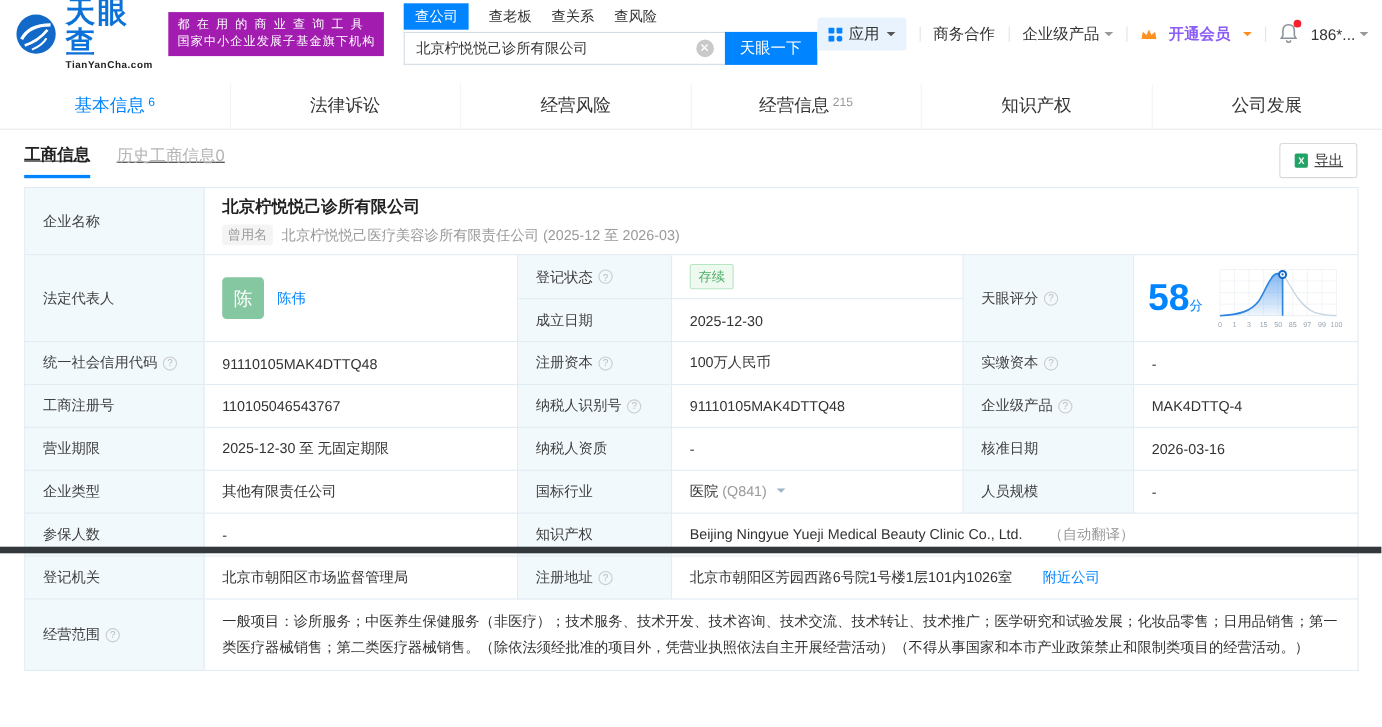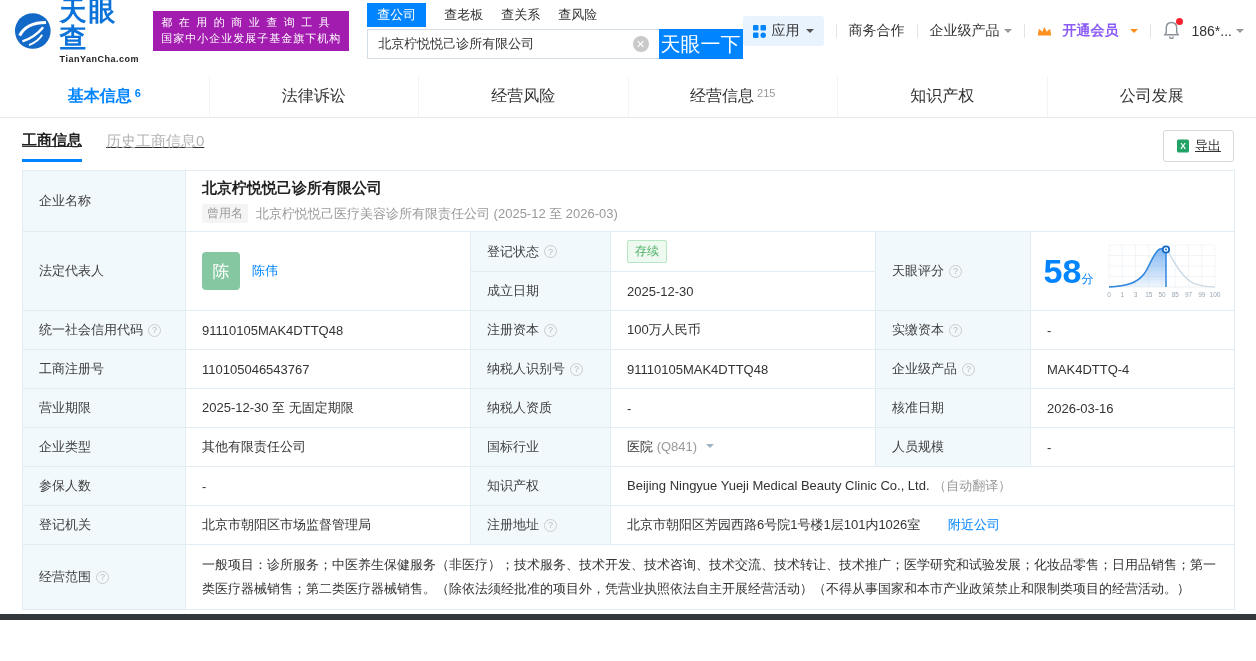--- a/index.html
+++ b/index.html
@@ -1,18 +1,18 @@
 <!DOCTYPE html>
 <html><head>
 <meta charset="utf-8">
 <style>
   * { margin:0; padding:0; box-sizing:border-box; }
   html,body { width:1256px; height:661px; overflow:hidden; background:#fff;
     font-family:"Liberation Sans","DejaVu Sans",sans-serif; color:#333; }
-  .page { position:relative; width:1256px; height:620px; }
+  .page { position:relative; width:1256px; height:503px; }
 
   
   .header { display:flex; align-items:center; height:62px; padding:0 12px 0 14px; }
   .logo-wrap { display:flex; align-items:center; cursor:pointer; }
   .logo-text { margin-left:8px; line-height:1; }
   .logo-brand { font-size:27px; font-weight:bold; color:#0b72d9; letter-spacing:2px; }
   .logo-domain { font-size:9px; font-weight:bold; color:#222; letter-spacing:.5px; margin-top:3px; }
   .slogan { margin-left:12px; background:#a21caf; color:#fff; padding:4px 8px; line-height:1.45;
     font-size:11px; width:202px; }
   .slogan .l1 { letter-spacing:6.5px; white-space:nowrap; }
@@ -21,39 +21,39 @@
   .search-area { margin-left:18px; width:402px; }
   .search-tabs { display:flex; align-items:center; gap:18px; font-size:13px; margin-bottom:0; }
   .search-tab { color:#333; cursor:pointer; padding:3px 0; }
   .search-tab.active { background:#0084ff; color:#fff; padding:3px 10px; }
   .search-box { display:flex; height:30px; margin-top:2px; }
   .search-input { flex:1; border:1px solid #d4dde5; border-right:none; padding:0 30px 0 10px;
     font-size:13px; color:#333; outline:none; font-family:inherit; }
   .search-clear { position:relative; width:0; }
   .search-clear span { position:absolute; right:10px; top:7px; width:16px; height:16px; background:#c9c9c9;
     border-radius:50%; color:#fff; font-size:11px; line-height:16px; text-align:center; cursor:pointer; }
-  .search-btn { width:84px; background:#0084ff; color:#fff; border:none; font-size:20px; cursor:pointer; font-family:inherit; }
+  .search-btn { width:84px; background:#0084ff; color:#fff; border:none; font-size:14px; cursor:pointer; font-family:inherit; }
 
   .top-nav { margin-left:auto; display:flex; align-items:center; gap:12px; font-size:14px; white-space:nowrap; }
   .nav-sep { width:1px; height:14px; background:#e3e3e3; }
   .apps-chip { display:flex; align-items:center; gap:6px; background:#e9f3fd; border-radius:3px;
     padding:6px 10px; cursor:pointer; }
   .nav-item { color:#333; cursor:pointer; display:flex; align-items:center; gap:4px; }
   .vip-link { color:#8b5cf6; font-weight:bold; display:flex; align-items:center; gap:11px; cursor:pointer; }
   .caret { width:0; height:0; border:4px solid transparent; border-top-color:#999; margin-top:4px; }
   .caret.orange { border-top-color:#ff8d1a; }
   .bell-wrap { position:relative; cursor:pointer; }
   .bell-dot { position:absolute; top:-3px; right:-3px; width:7px; height:7px; border-radius:50%; background:#f5222d; }
 
   
   .tabbar { display:flex; margin-top:14px; height:42px; border-bottom:1px solid #e9e9e9; }
   .tab { flex:1; display:flex; align-items:center; justify-content:center; font-size:16px; color:#333;
     cursor:pointer; position:relative; border-left:1px solid #f4f4f4; }
   .tab:first-child { border-left:none; }
-  .tab.active { color:#0084ff; font-weight:bold; }
+  .tab.active { color:#0084ff; font-weight:normal; }
   .tab .cnt { font-size:11px; color:#999; margin-left:3px; position:relative; top:-4px; }
   .tab.active .cnt { color:#0084ff; }
   .tab.orange { color:#ff7733; }
   .vip-badge { position:absolute; top:1px; right:26px; background:#ffa33e; color:#fff; font-size:9px;
     font-weight:bold; font-style:italic; padding:1px 5px; border-radius:3px; }
 
   .q { display:inline-flex; width:13px; height:13px; border:1px solid #ccc; border-radius:50%;
     color:#bbb; font-size:9px; align-items:center; justify-content:center; margin-left:5px;
     vertical-align:1px; cursor:pointer; flex:none; }
 
@@ -79,21 +79,21 @@
   a.blue, .blue-link { color:#0084ff; text-decoration:none; cursor:pointer; }
   .status-badge { display:inline-block; background:#eef9f0; border:1px solid #b7e6c3; color:#4db066;
     font-size:12px; padding:2px 7px; border-radius:2px; }
   .gray { color:#999; }
   .industry-caret { display:inline-block; width:0; height:0; border:4px solid transparent;
     border-top-color:#9db4c6; margin-left:5px; vertical-align:-1px; }
   .score-cell-inner { display:flex; align-items:center; justify-content:center; gap:10px; }
   .score-num { font-size:34px; font-weight:bold; color:#0084ff; line-height:1; }
   .score-unit { font-size:12px; color:#0084ff; }
   .scope-cell { line-height:24px; padding:10px 16px; }
-  .en-note { color:#999; margin-left:0; }
+  .en-note { color:#999; margin-left:20px; }
 
   .footer-strip { position:absolute; left:0; bottom:0; width:100%; height:6px; background:#33383d; }
 </style>
 </head>
 <body>
 
 <div class="page">
 
   <div class="header">
     <div class="logo-wrap">

